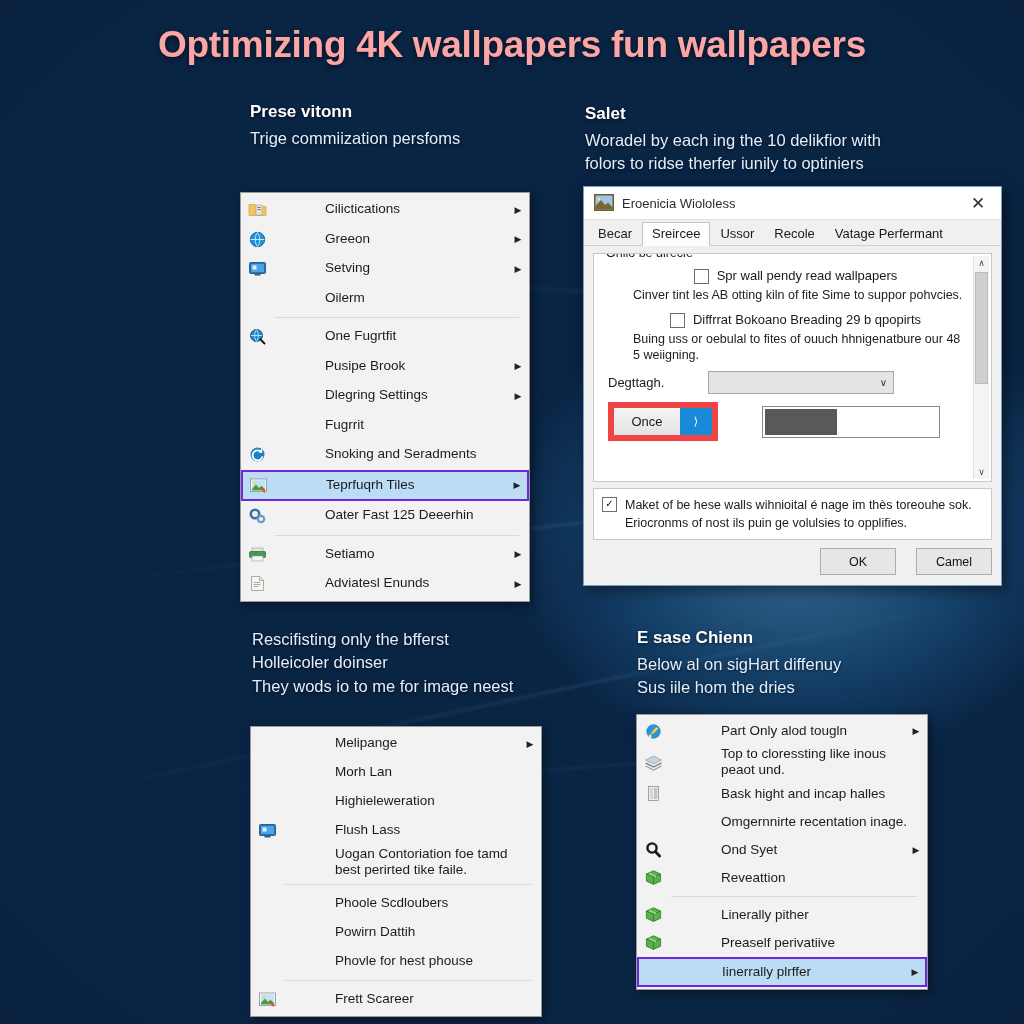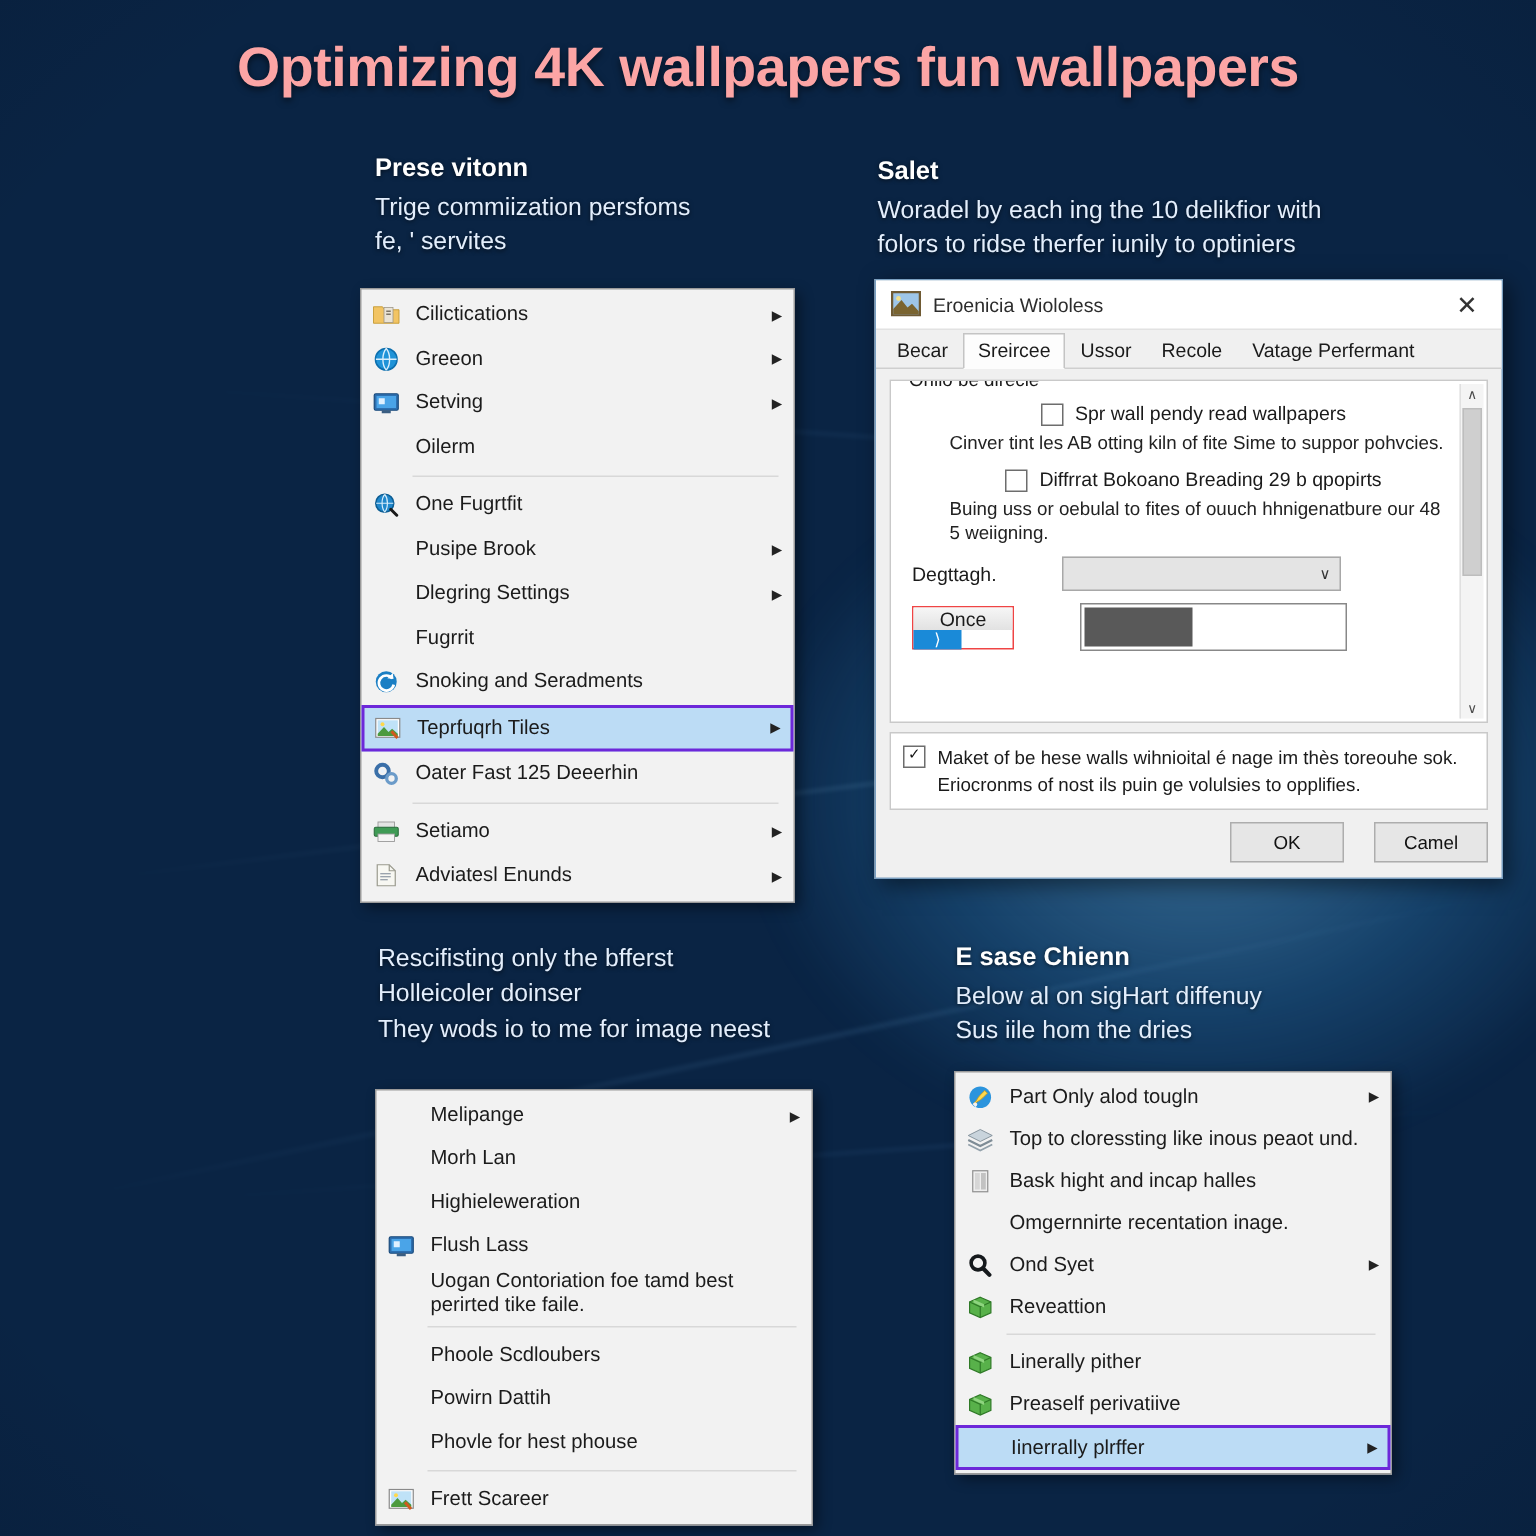--- a/index.html
+++ b/index.html
@@ -47,21 +47,21 @@
     position:absolute;background:#f2f2f2;border:1px solid #9a9a9a;
     box-shadow:3px 3px 9px rgba(0,0,0,.45);
     font-size:13.5px;color:#1b1b1b;padding:2px 0;
   }
   .menu .mi{
     display:flex;align-items:center;min-height:27px;padding:1px 4px 1px 2px;position:relative;
   }
   .menu .mi.sel{background:#bcdcf5;border:2px solid #6d28d9;padding:0px 3px 0px 1px;}
   .ic{width:28px;min-width:28px;height:22px;display:flex;align-items:center;justify-content:center;}
   .ic svg{display:block;}
-  .mlabel{flex:1;padding-left:6px;line-height:1.25;}
+  .mlabel{flex:1;padding-left:6px;line-height:1.25;margin-left:48px;}
   .mlabel.two{line-height:1.22;font-size:13.5px;}
   .arrow{width:14px;min-width:14px;color:#222;font-size:9px;text-align:center;}
   .msep{height:1px;background:#d8d8d8;margin:4px 10px 4px 34px;}
 
   #menu-left{left:240px;top:192px;width:288px;}
   #menu-left .mi{min-height:27.5px;}
   #menu-bl{left:250px;top:726px;width:290px;}
   #menu-br{left:636px;top:714px;width:290px;}
   #menu-br .mi{min-height:26px;}
 
@@ -89,21 +89,21 @@
   .chkrow{display:flex;align-items:flex-start;margin:4px 0 2px 4px;justify-content:center;}
   .chk{width:13px;height:13px;min-width:13px;border:1px solid #6d6d6d;background:#fff;margin:1px 8px 0 0;display:flex;align-items:center;justify-content:center;font-size:10px;color:#111;line-height:1;}
   .chktxt{font-size:13px;line-height:1.25;}
   .subtxt{margin:3px 0 8px 29px;font-size:12.5px;line-height:1.3;color:#222;max-width:330px;}
   .ctrlrow{display:flex;align-items:center;margin:4px 0 0 4px;}
   .ctrl-lbl{width:100px;font-size:13px;}
   .combo{flex:1;max-width:172px;height:21px;border:1px solid #a8a8a8;background:#e4e4e4;display:flex;align-items:center;justify-content:space-between;padding:0 6px;font-size:12px;}
   .combo .cv{color:#3a3a3a;}
   .combo .cd{font-size:10px;color:#333;}
   .btnrow{display:flex;align-items:center;margin:8px 0 0 4px;}
-  .splitbtn{display:flex;height:27px;border:1px solid #ef4444;flex-direction:column;}
+  .splitbtn{display:flex;height:27px;border:6px solid #ef4444;}
   .splitbtn .sb-main{width:66px;background:linear-gradient(#f6f6f6,#e2e2e2);display:flex;align-items:center;justify-content:center;font-size:13px;}
   .splitbtn .sb-drop{width:32px;background:#1a8ad8;color:#fff;display:flex;align-items:center;justify-content:center;font-size:11px;}
   .barbox{flex:1;max-width:172px;height:26px;border:1px solid #888;background:#fff;margin-left:44px;display:flex;align-items:center;padding:2px;}
   .barfill{width:42%;height:100%;background:#595959;}
   .scrollbar{position:absolute;right:2px;top:2px;bottom:2px;width:15px;background:#f4f4f4;border-left:1px solid #e0e0e0;display:flex;flex-direction:column;align-items:center;}
   .sb-arrow{font-size:9px;color:#4a4a4a;padding:2px 0;}
   .sb-thumb{width:11px;background:#cfcfcf;border:1px solid #bdbdbd;margin:2px 0;}
   .sb-track{flex:1;}
   .footer-chk{display:flex;align-items:flex-start;border:1px solid #c9c9c9;background:#fff;padding:7px 8px;margin-bottom:8px;}
   .footer-chk .ftxt{font-size:12.5px;line-height:1.45;}
@@ -121,21 +121,20 @@
   <div class="ray ray2"></div>
   <div class="ray ray3"></div>
   <div class="vignette"></div>
 </div>
 
 <div id="title">Optimizing 4K wallpapers fun wallpapers</div>
 
 <div class="caption" id="cap-tl">
   <div class="cap-h">Prese vitonn</div>
   <div class="cap-l">Trige commiization persfoms</div>
-  <div class="cap-l">fe, ʹ servites</div>
 </div>
 
 <div class="caption" id="cap-tr">
   <div class="cap-h">Salet</div>
   <div class="cap-l">Woradel by each ing the 10 delikfior with</div>
   <div class="cap-l">folors to ridse therfer iunily to optiniers</div>
 </div>
 
 <div class="caption" id="cap-bl">
   <div class="cap-l"><span class="b">Rescifisting</span><span> only </span><span class="b">the bfferst</span></div>

